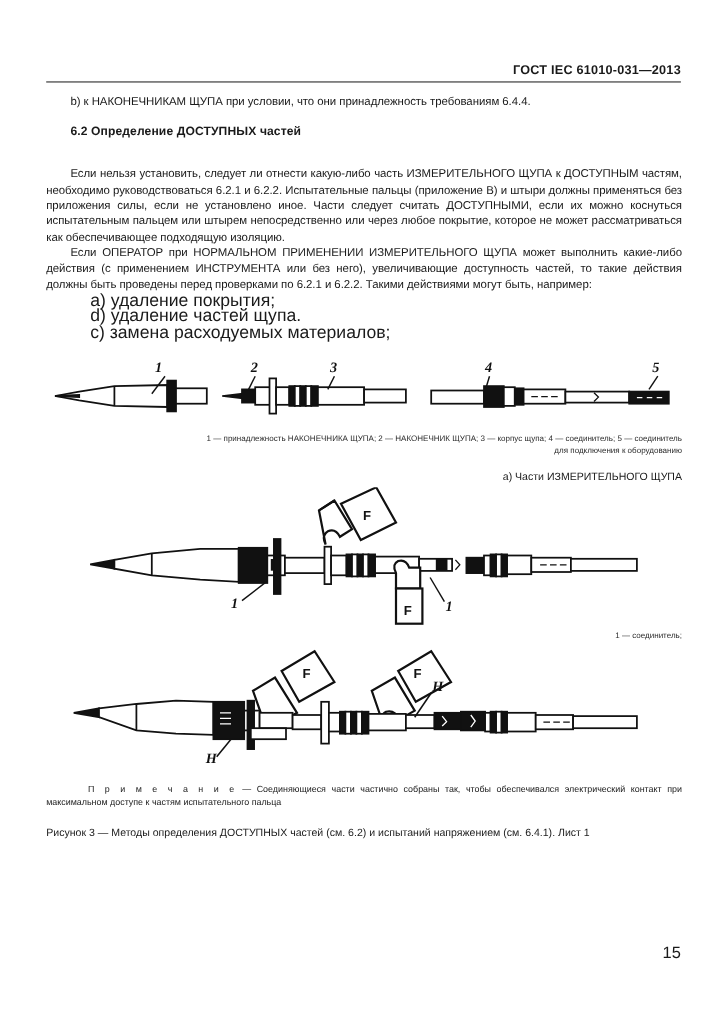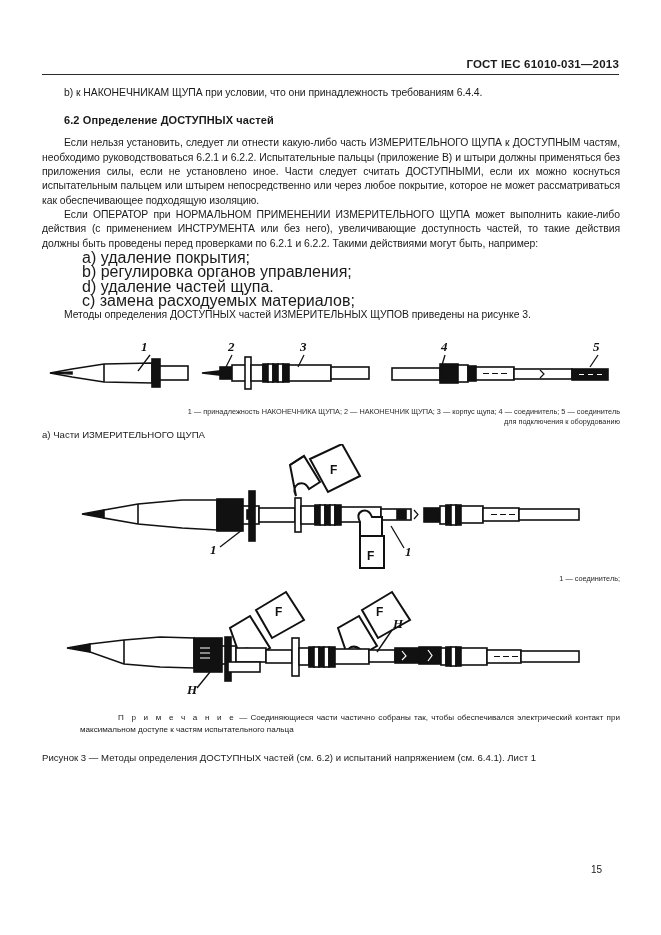--- a/index.html
+++ b/index.html
@@ -50,55 +50,54 @@
     margin: 0;
     font-size: 10.4px;
     line-height: 14.35px;
     text-align: justify;
     text-justify: inter-word;
     letter-spacing: -0.05px;
   }
   p.indent { text-indent: 22px; }
   p.item { margin: 0; padding-left: 40px; font-size: 16px; line-height: 14.35px; }
   h2.section {
-    margin: 14px 0 10px 0;
+    margin: 14px 0 26px 0;
     padding-left: 22px;
     font-size: 11px;
     font-weight: bold;
     letter-spacing: 0.1px;
   }
   .legend {
     font-size: 7.3px;
     text-align: right;
     line-height: 10.5px;
     color: #2a2a2a;
     margin-top: 8px;
   }
   .subcap {
     font-size: 9.6px;
-    text-align: left;
-    margin-top: 1px;
+    text-align: right;
+    margin-top: 13px;
   }
   .note {
     font-size: 8.1px;
     line-height: 12px;
     text-align: justify;
     margin-top: 10px;
-    margin-left: 38px;
   }
   .note .lbl { letter-spacing: 2.2px; }
   .figtitle {
     font-size: 9.6px;
     margin-top: 16px;
   }
   .pagenum {
     position: absolute;
-    right: 59px;
+    right: 42px;
     bottom: 60px;
-    font-size: 10px;
+    font-size: 15px;
   }
   .figwrap { position: relative; width: 578px; }
   .fig1 { height: 62px; margin-top: 14px; }
   .fig2 { height: 128px; margin-top: 4px; }
   .fig3 { height: 112px; margin-top: 6px; }
   svg { display: block; }
 </style>
 </head>
 <body>
 
@@ -110,25 +109,23 @@
   <div class="content">
 
     <p class="body indent">b) к НАКОНЕЧНИКАМ ЩУПА при условии, что они принадлежность требованиям 6.4.4.</p>
 
     <h2 class="section">6.2 Определение ДОСТУПНЫХ частей</h2>
 
     <p class="body indent">Если нельзя установить, следует ли отнести какую-либо часть ИЗМЕРИТЕЛЬНОГО ЩУПА к ДОСТУПНЫМ частям, необходимо руководствоваться 6.2.1 и 6.2.2. Испытательные пальцы (приложение В) и штыри должны применяться без приложения силы, если не установлено иное. Части следует считать ДОСТУПНЫМИ, если их можно коснуться испытательным пальцем или штырем непосредственно или через любое покрытие, которое не может рассматриваться как обеспечивающее подходящую изоляцию.</p>
     <p class="body indent">Если ОПЕРАТОР при НОРМАЛЬНОМ ПРИМЕНЕНИИ ИЗМЕРИТЕЛЬНОГО ЩУПА может выполнить какие-либо действия (с применением ИНСТРУМЕНТА или без него), увеличивающие доступность частей, то такие действия должны быть проведены перед проверками по 6.2.1 и 6.2.2. Такими действиями могут быть, например:</p>
 
     <p class="item">а) удаление покрытия;</p>
-    <p class="item">b) регулировка органов управления;</p>
     <p class="item">d) удаление частей щупа.</p>
     <p class="item">c) замена расходуемых материалов;</p>
 
-    <p class="body indent">Методы определения ДОСТУПНЫХ частей ИЗМЕРИТЕЛЬНЫХ ЩУПОВ приведены на рисунке 3.</p>
 
     <div class="figwrap fig1">
       <svg width="578" height="62" viewBox="0 0 578 62">
         <g fill="none" stroke="#111" stroke-width="1.6">
 
           <path d="M8 36 L30 32 L62 27 L110 26 L110 46 L62 45 L30 40 L8 36 Z" fill="#fff"></path>
           <path d="M8 36 L30 35 L30 37 L8 36 Z" fill="#111"></path>
           <path d="M62 27 L62 45"></path>
           <rect x="110" y="22" width="8" height="28" fill="#111" stroke="#111"></rect>
           <rect x="118" y="29" width="28" height="14" fill="#fff"></rect>

